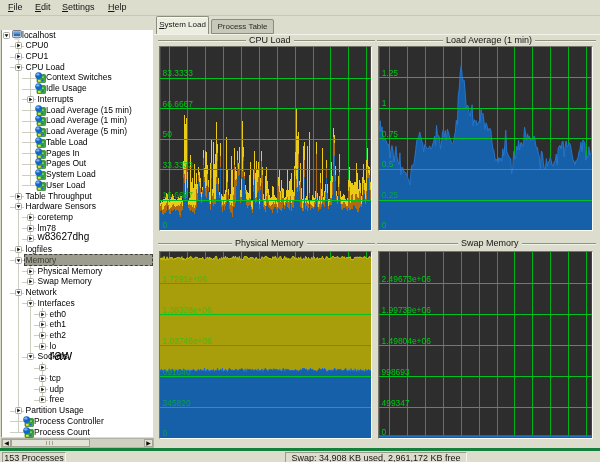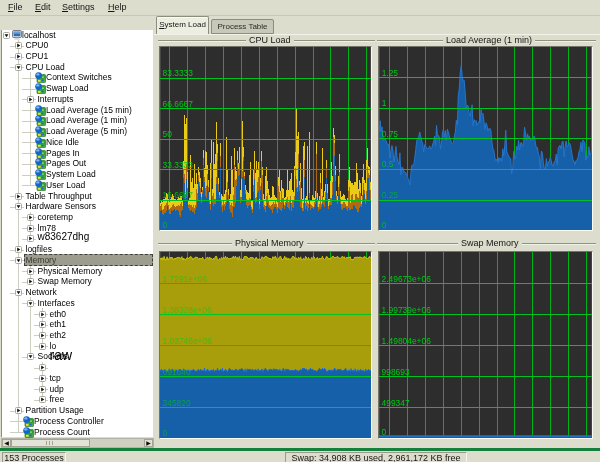--- a/index.html
+++ b/index.html
@@ -121,21 +121,21 @@
   </svg>
 <div style="position:absolute;left:46.0px;top:72.4px;font-size:8.5px;line-height:11px;color:#000;white-space:nowrap">Context Switches</div>
 <svg style="position:absolute;left:35.0px;top:83.2px" width="11" height="11" viewBox="0 0 11 11">
     <rect x="2" y="2.6" width="8.6" height="8" rx="1" fill="#3fae3f" stroke="#1c741c" stroke-width="0.7"></rect>
     <rect x="3" y="8" width="2.6" height="1.8" fill="#e8e23a"></rect>
     <rect x="6.4" y="7.6" width="2.2" height="1.6" fill="#2060c8"></rect>
     <rect x="6.6" y="4" width="2.6" height="2.4" fill="#77d877" stroke="#1c741c" stroke-width="0.5"></rect>
     <circle cx="3.6" cy="3.6" r="3.4" fill="#1565c8"></circle>
     <ellipse cx="2.8" cy="2.4" rx="1.7" ry="1.2" fill="#7fb2ef"></ellipse>
   </svg>
-<div style="position:absolute;left:46.0px;top:83.2px;font-size:8.5px;line-height:11px;color:#000;white-space:nowrap">Swap Load</div>
+<div style="position:absolute;left:46.0px;top:83.2px;font-size:8.5px;line-height:11px;color:#000;white-space:nowrap">Idle Usage</div>
 <svg style="position:absolute;left:26.5px;top:95.9px" width="7" height="7" viewBox="0 0 7 7">
     <rect x="0.5" y="0.5" width="6" height="6" rx="1" fill="#ffffff" stroke="#a9aa9b"></rect>
     <polygon points="2.2,1.5 5.3,3.5 2.2,5.5" fill="#111"></polygon>
   </svg>
 <div style="position:absolute;left:37.5px;top:93.9px;font-size:8.5px;line-height:11px;color:#000;white-space:nowrap">Interrupts</div>
 <svg style="position:absolute;left:35.0px;top:104.6px" width="11" height="11" viewBox="0 0 11 11">
     <rect x="2" y="2.6" width="8.6" height="8" rx="1" fill="#3fae3f" stroke="#1c741c" stroke-width="0.7"></rect>
     <rect x="3" y="8" width="2.6" height="1.8" fill="#e8e23a"></rect>
     <rect x="6.4" y="7.6" width="2.2" height="1.6" fill="#2060c8"></rect>
     <rect x="6.6" y="4" width="2.6" height="2.4" fill="#77d877" stroke="#1c741c" stroke-width="0.5"></rect>
@@ -162,21 +162,21 @@
   </svg>
 <div style="position:absolute;left:46.0px;top:126.1px;font-size:8.5px;line-height:11px;color:#000;white-space:nowrap">Load Average (5 min)</div>
 <svg style="position:absolute;left:35.0px;top:136.8px" width="11" height="11" viewBox="0 0 11 11">
     <rect x="2" y="2.6" width="8.6" height="8" rx="1" fill="#3fae3f" stroke="#1c741c" stroke-width="0.7"></rect>
     <rect x="3" y="8" width="2.6" height="1.8" fill="#e8e23a"></rect>
     <rect x="6.4" y="7.6" width="2.2" height="1.6" fill="#2060c8"></rect>
     <rect x="6.6" y="4" width="2.6" height="2.4" fill="#77d877" stroke="#1c741c" stroke-width="0.5"></rect>
     <circle cx="3.6" cy="3.6" r="3.4" fill="#1565c8"></circle>
     <ellipse cx="2.8" cy="2.4" rx="1.7" ry="1.2" fill="#7fb2ef"></ellipse>
   </svg>
-<div style="position:absolute;left:46.0px;top:136.8px;font-size:8.5px;line-height:11px;color:#000;white-space:nowrap">Nice Idle</div>
+<div style="position:absolute;left:46.0px;top:136.8px;font-size:8.5px;line-height:11px;color:#000;white-space:nowrap">Table Load</div>
 <svg style="position:absolute;left:35.0px;top:147.5px" width="11" height="11" viewBox="0 0 11 11">
     <rect x="2" y="2.6" width="8.6" height="8" rx="1" fill="#3fae3f" stroke="#1c741c" stroke-width="0.7"></rect>
     <rect x="3" y="8" width="2.6" height="1.8" fill="#e8e23a"></rect>
     <rect x="6.4" y="7.6" width="2.2" height="1.6" fill="#2060c8"></rect>
     <rect x="6.6" y="4" width="2.6" height="2.4" fill="#77d877" stroke="#1c741c" stroke-width="0.5"></rect>
     <circle cx="3.6" cy="3.6" r="3.4" fill="#1565c8"></circle>
     <ellipse cx="2.8" cy="2.4" rx="1.7" ry="1.2" fill="#7fb2ef"></ellipse>
   </svg>
 <div style="position:absolute;left:46.0px;top:147.5px;font-size:8.5px;line-height:11px;color:#000;white-space:nowrap">Pages In</div>
 <svg style="position:absolute;left:35.0px;top:158.3px" width="11" height="11" viewBox="0 0 11 11">

